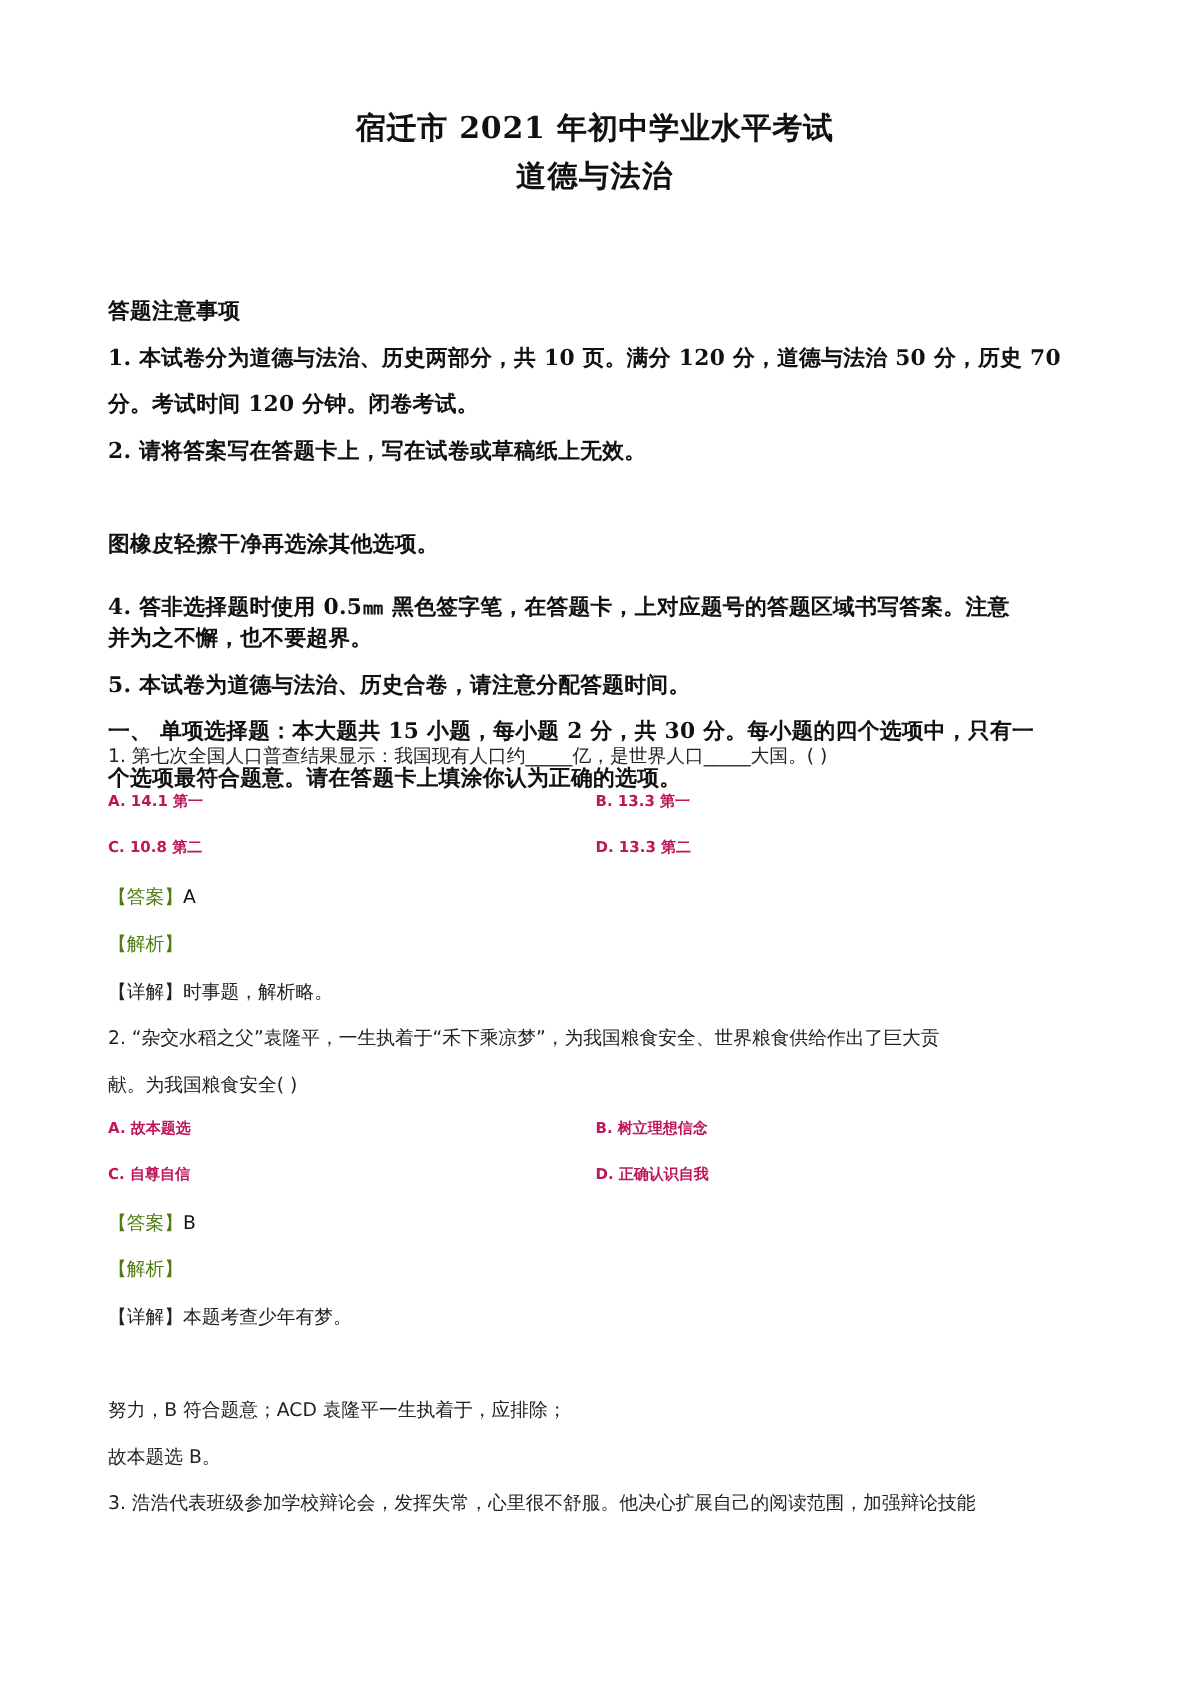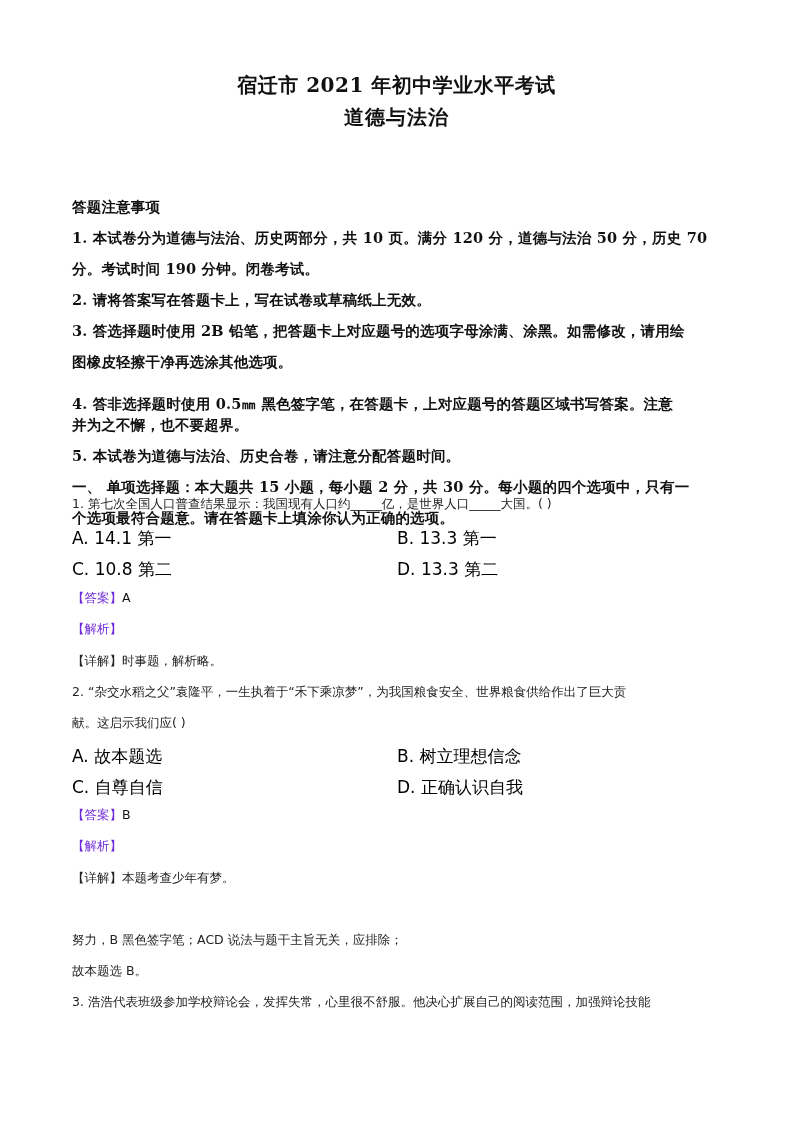--- a/index.html
+++ b/index.html
@@ -4,37 +4,36 @@
 <style>
   html, body { margin:0; padding:0; background:#ffffff; }
   body { width:793px; height:1122px; position:relative; overflow:hidden; color:#111; }
   .page { position:absolute; left:0; top:0; width:793px; height:1122px; }
   .title { position:absolute; left:0; width:793px; text-align:center; font-family:"DejaVu Serif", serif; font-weight:bold; color:#111; }
   .t1 { top:72px; font-size:20px; letter-spacing:0.5px; }
   .t2 { top:104px; font-size:20px; letter-spacing:1px; }
   .line { position:absolute; left:72px; white-space:nowrap; }
   .bold { font-family:"DejaVu Serif", serif; font-weight:bold; font-size:14.5px; letter-spacing:0.2px;margin-top:46px; }
   .reg { font-family:"DejaVu Sans", sans-serif; font-size:12.5px; color:#222; }
-  .opt { position:absolute; white-space:nowrap; font-family:"DejaVu Sans", sans-serif; font-size:17px; color:#000000; }
-  .blue { color:#6d28d9; }
+  .opt { position:absolute; white-space:nowrap; font-family:"DejaVu Sans", sans-serif; font-size:10px; color:#be185d;font-weight:bold; }
+  .blue { color:#4d7c0f; }
   .ans { color:#111; }
 </style>
 </head>
 <body>
 
 <div class="page">
 
   <div class="title t1">宿迁市 2021 年初中学业水平考试</div>
   <div class="title t2">道德与法治</div>
 
   <div class="line bold" style="top:152px">答题注意事项</div>
   <div class="line bold" style="top:183px">1. 本试卷分为道德与法治、历史两部分，共 10 页。满分 120 分，道德与法治 50 分，历史 70</div>
-  <div class="line bold" style="top:214px">分。考试时间 190 分钟。闭卷考试。</div>
+  <div class="line bold" style="top:214px">分。考试时间 120 分钟。闭卷考试。</div>
   <div class="line bold" style="top:245px">2. 请将答案写在答题卡上，写在试卷或草稿纸上无效。</div>
-  <div class="line bold" style="top:276px">3. 答选择题时使用 2B 铅笔，把答题卡上对应题号的选项字母涂满、涂黑。如需修改，请用绘</div>
   <div class="line bold" style="top:307px">图橡皮轻擦干净再选涂其他选项。</div>
   <div class="line bold" style="top:349px">4. 答非选择题时使用 0.5㎜ 黑色签字笔，在答题卡，上对应题号的答题区域书写答案。注意</div>
   <div class="line bold" style="top:370px">并为之不懈，也不要超界。</div>
   <div class="line bold" style="top:401px">5. 本试卷为道德与法治、历史合卷，请注意分配答题时间。</div>
 
   <div class="line bold" style="top:432px">一、  单项选择题：本大题共 15 小题，每小题 2 分，共 30 分。每小题的四个选项中，只有一</div>
   <div class="line bold" style="top:463px">个选项最符合题意。请在答题卡上填涂你认为正确的选项。</div>
 
   <div class="line reg" style="top:496px">1. 第七次全国人口普查结果显示：我国现有人口约_____亿，是世界人口_____大国。(    )</div>
   <div class="opt" style="left:72px; top:527px">A. 14.1 第一</div>
@@ -43,30 +42,30 @@
   <div class="opt" style="left:397px; top:558px">D. 13.3  第二</div>
   <div class="line reg" style="top:590px">
     <span class="blue">【答案】</span><span class="ans">A</span>
   </div>
   <div class="line reg blue" style="top:621px">【解析】</div>
   <div class="line reg" style="top:653px">
     <span>【详解】</span><span>时事题，解析略。</span>
   </div>
 
   <div class="line reg" style="top:684px">2. “杂交水稻之父”袁隆平，一生执着于“禾下乘凉梦”，为我国粮食安全、世界粮食供给作出了巨大贡</div>
-  <div class="line reg" style="top:715px">献。这启示我们应(    )</div>
+  <div class="line reg" style="top:715px">献。为我国粮食安全(    )</div>
   <div class="opt" style="left:72px; top:745px">A.  故本题选</div>
   <div class="opt" style="left:397px; top:745px">B.  树立理想信念</div>
   <div class="opt" style="left:72px; top:776px">C.  自尊自信</div>
   <div class="opt" style="left:397px; top:776px">D.  正确认识自我</div>
   <div class="line reg" style="top:807px">
     <span class="blue">【答案】</span><span class="ans">B</span>
   </div>
   <div class="line reg blue" style="top:838px">【解析】</div>
   <div class="line reg" style="top:870px">
     <span>【详解】</span><span>本题考查少年有梦。</span>
   </div>
-  <div class="line reg" style="top:932px">努力，B 黑色签字笔；ACD 说法与题干主旨无关，应排除；</div>
+  <div class="line reg" style="top:932px">努力，B 符合题意；ACD 袁隆平一生执着于，应排除；</div>
   <div class="line reg" style="top:963px">故本题选 B。</div>
 
   <div class="line reg" style="top:994px">3. 浩浩代表班级参加学校辩论会，发挥失常，心里很不舒服。他决心扩展自己的阅读范围，加强辩论技能</div>
 
 </div>
 
 </body></html>

